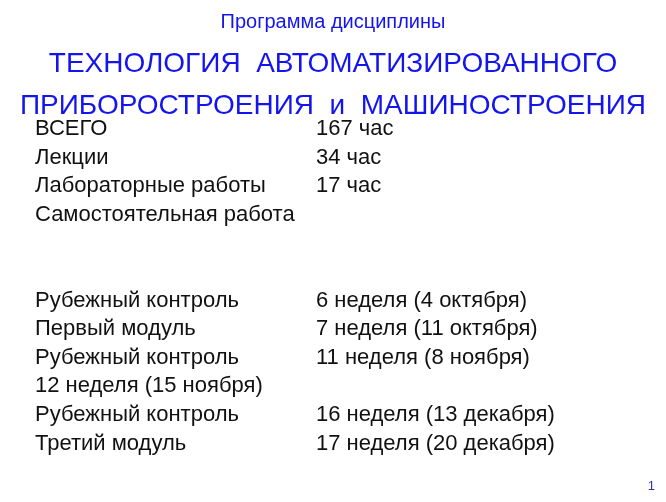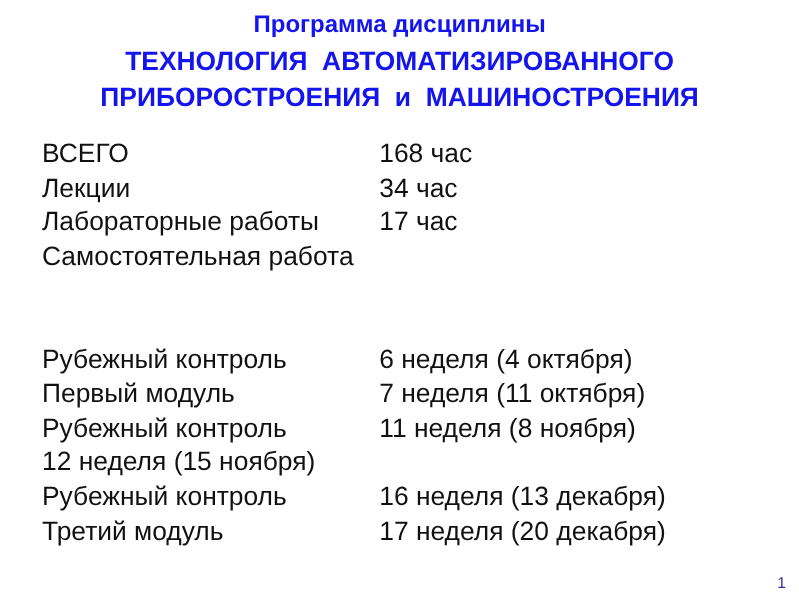--- a/index.html
+++ b/index.html
@@ -14,32 +14,33 @@
     background: #ffffff;
     font-family: "Liberation Sans", sans-serif;
     overflow: hidden;
   }
   .title-block {
     position: absolute;
     top: 6px;
     left: 0;
     right: 0;
     text-align: center;
-    font-weight: bold;
+    font-weight: normal;
     color: var(--title-blue, #1414ee);
   }
   .title-line-1 {
     font-size: 20px;
     line-height: 30px;
     white-space: pre;
   }
   .title-line-2, .title-line-3 {
-    font-size: 22px;
+    font-size: 28px;
     line-height: 30px;
     white-space: pre;
+    margin-top: 12px;
   }
   .content-block {
     position: absolute;
     left: 35px;
     top: 114px;
     right: 20px;
     color: var(--body-text, #111111);
   }
   .row {
     display: flex;
@@ -74,21 +75,21 @@
   <div class="title-block">
     <div class="title-line-1">Программа дисциплины</div>
     <div class="title-line-2">ТЕХНОЛОГИЯ  АВТОМАТИЗИРОВАННОГО</div>
     <div class="title-line-3">ПРИБОРОСТРОЕНИЯ  и  МАШИНОСТРОЕНИЯ</div>
   </div>
 
   <div class="content-block">
 
     <div class="row">
       <span class="label">ВСЕГО</span>
-      <span class="value">168 час</span>
+      <span class="value">167 час</span>
     </div>
     <div class="row">
       <span class="label">Лекции</span>
       <span class="value">34 час</span>
     </div>
     <div class="row">
       <span class="label">Лабораторные работы</span>
       <span class="value">17 час</span>
     </div>
     <div class="row">

